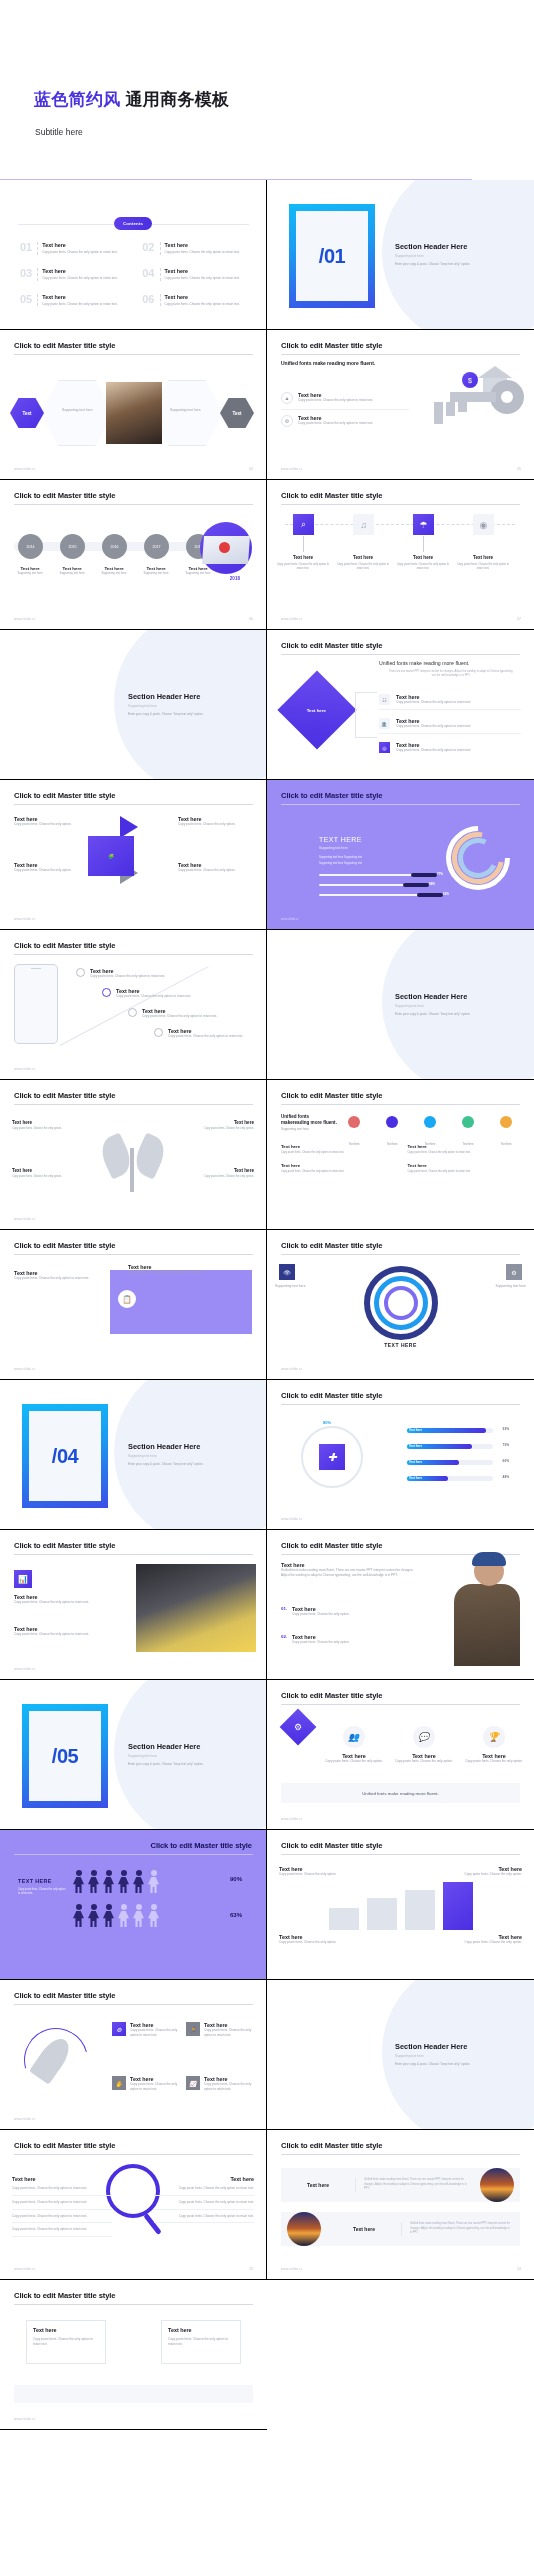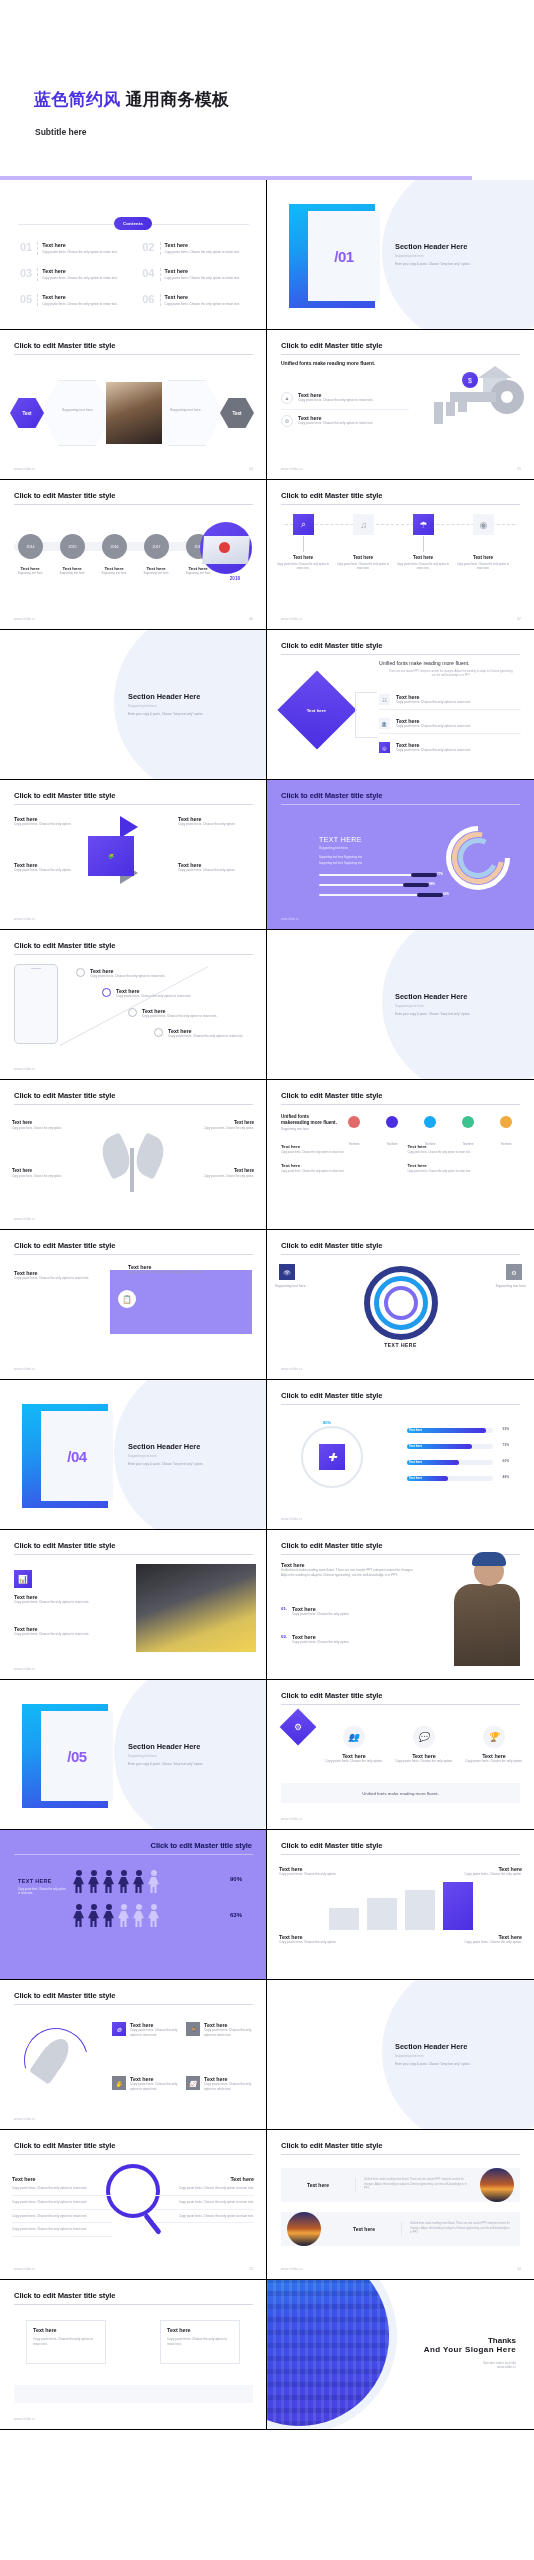--- a/index.html
+++ b/index.html
@@ -15,21 +15,21 @@
     position:relative; width:267px; height:150px;
     background:#fff; overflow:hidden;
     border-right:1px solid #000; border-bottom:1px solid #000;
     flex:0 0 auto;
   }
   .row { display:flex; width:534px; }
   .row .slide:last-child { border-right:none; }
 
   .cover {
     position:relative; width:472px; height:180px; overflow:hidden;
-    background:#fff; border-bottom:4px solid #c4b5fd;
+    background:#fff; border-bottom:1px solid #c4b5fd;
   }
 
   
   .cover-photo{
     position:absolute; right:0; top:0; width:318px; height:180px;
     background:
       linear-gradient(180deg,#17b5f5 0%,#1fa2f0 26%,#3a52e8 30%,#4b3fe0 100%);
     overflow:hidden;
   }
   .cover-photo::after{
@@ -56,21 +56,21 @@
   }
   .cover-inner{ position:absolute; inset:0; }
   .cover-title{
     position:absolute; left:34px; top:88px;
     font-size:17px; font-weight:bold; letter-spacing:.3px; white-space:nowrap;
   }
   .cover-title .t1{ color:#4a32e0; }
   .cover-title .t2{ color:#1b1b22; }
   .cover-sub{
     position:absolute; left:35px; top:127px;
-    font-size:8.5px; color:#2c2c33;font-weight:bold;
+    font-size:8.5px; color:#2c2c33;
   }
 
   
   .mtitle{
     position:absolute; left:14px; top:11px;
     font-size:7.6px; font-weight:bold; color:#15151c; letter-spacing:-.1px;
     white-space:nowrap;
   }
   .mrule{ position:absolute; left:14px; top:24px; width:239px; height:.6px; background:#d7dae4; }
   .foot-l{ position:absolute; left:14px; bottom:8px; font-size:3.2px; color:#b9bdc9; letter-spacing:.2px;}
@@ -101,21 +101,21 @@
     border-radius:50%; background:#eef2fa;
   }
   .dv-card{
     position:absolute; left:22px; top:24px; width:86px; height:104px;
     background:linear-gradient(170deg,#12b9f7 0%,#1b9bf2 40%,#3b4fe7 100%);
     padding:7px;
   }
   .dv-card-in{
     width:100%; height:100%; background:#f4f7fc;
     display:flex; align-items:center; justify-content:center;
-    font-size:15px; font-weight:bold; color:#8b5cf6; letter-spacing:-.5px;margin-left:12px;
+    font-size:20px; font-weight:bold; color:#1d4ed8; letter-spacing:-.5px;
   }
   .dv-h{ position:absolute; left:128px; top:62px; font-size:7.4px; font-weight:bold; color:#15151c; }
   .dv-s{ position:absolute; left:128px; top:74px; font-size:3.2px; color:#b2b7c4; }
   .dv-p{ position:absolute; left:128px; top:82px; width:112px; font-size:3px; color:#9aa0ad; line-height:1.6;}
 
   
   .hexrow{ position:absolute; left:10px; top:44px; width:247px; height:80px; }
   .hex{
     position:absolute; width:34px; height:30px; display:flex;
     align-items:center; justify-content:center;
@@ -1101,25 +1101,15 @@
         <div class="body2" style="position:absolute;left:6px;top:16px;width:68px;">Copy paste fonts. Choose the only option to retain text.</div>
       </div>
       <div style="position:absolute;right:26px;top:40px;width:80px;height:44px;border:.8px solid #e3e7f0;">
         <div class="h3" style="position:absolute;left:6px;top:6px;">Text here</div>
         <div class="body2" style="position:absolute;left:6px;top:16px;width:68px;">Copy paste fonts. Choose the only option to retain text.</div>
       </div>
       <div style="position:absolute;left:14px;bottom:26px;width:239px;height:18px;background:#f5f7fb;"></div>
       <div class="foot-l">www.islide.cc</div>
     </div>
 
-    <div class="slide">
-      <div class="end-ring"></div>
-      <div class="end-photo"></div>
-      <div class="end-t">
-        <div class="a">Thanks</div>
-        <div class="b">And Your Slogan Here</div>
-        <div class="c">Speaker name and title</div>
-        <div class="d">www.islide.cc</div>
-      </div>
-    </div>
   </div>
 
 </div>
 
 </body></html>

